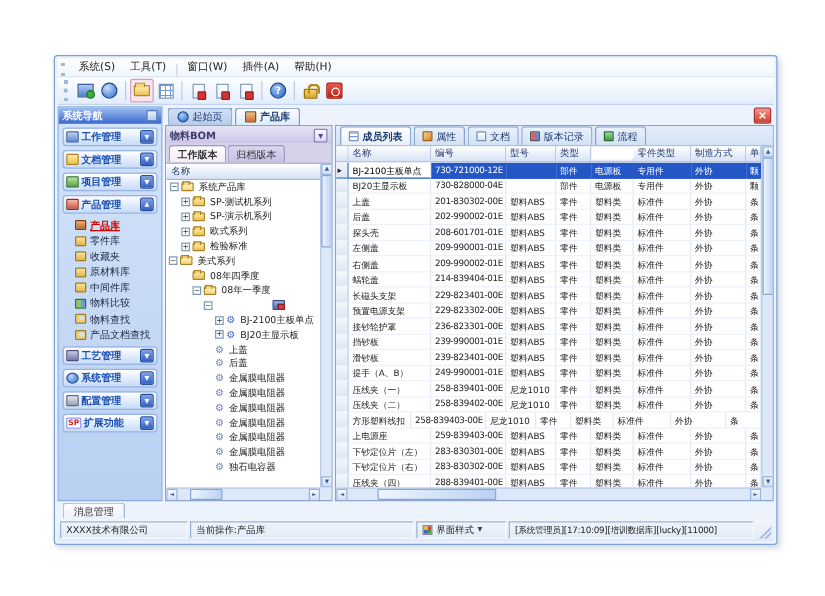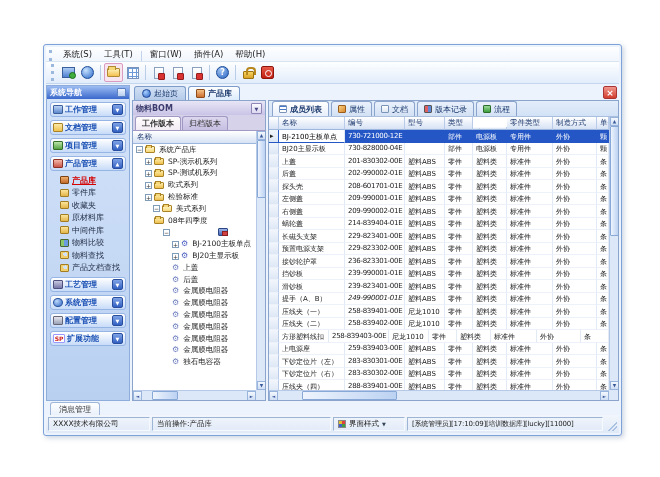--- a/index.html
+++ b/index.html
@@ -304,45 +304,50 @@
               <div class="tree-colhead">名称</div>
               <div class="tree">
                   <div class="titem" style="padding-left: 3px;">
                     <span class="exp">−</span>
                     <span class="tic tic-folder-open"></span>
                     <span class="tlbl">系统产品库</span>
                   </div>
                   <div class="titem" style="padding-left: 12px;">
                     <span class="exp">+</span>
                     <span class="tic tic-folder"></span>
-                    <span class="tlbl">SP-演示机系列</span>
+                    <span class="tlbl">SP-测试机系列</span>
                   </div>
                   <div class="titem" style="padding-left: 12px;">
                     <span class="exp">+</span>
                     <span class="tic tic-folder"></span>
-                    <span class="tlbl">SP-测试机系列</span>
+                    <span class="tlbl">SP-演示机系列</span>
                   </div>
                   <div class="titem" style="padding-left: 12px;">
                     <span class="exp">+</span>
                     <span class="tic tic-folder"></span>
                     <span class="tlbl">欧式系列</span>
                   </div>
                   <div class="titem" style="padding-left: 12px;">
                     <span class="exp">+</span>
                     <span class="tic tic-folder"></span>
                     <span class="tlbl">检验标准</span>
                   </div>
-                  <div class="titem" style="padding-left: 20px;">
+                  <div class="titem" style="padding-left: 2px;">
                     <span class="exp">−</span>
                     <span class="tic tic-folder-open"></span>
                     <span class="tlbl">美式系列</span>
                   </div>
                   <div class="titem" style="padding-left: 21px;">
                     <span class="tic tic-folder"></span>
                     <span class="tlbl">08年四季度</span>
+                  </div>
+                  <div class="titem" style="padding-left: 21px;">
+                    <span class="exp">−</span>
+                    <span class="tic tic-folder-open"></span>
+                    <span class="tlbl">08年一季度</span>
                   </div>
                   <div class="titem sel" style="padding-left: 30px; gap: 48px;">
                     <span class="exp">−</span>
                     <span class="tic tic-assembly"></span>
                     <span class="tlbl">电烤箱</span>
                   </div>
                   <div class="titem" style="padding-left: 39px;">
                     <span class="exp">+</span>
                     <span class="tic tic-part">⚙</span>
                     <span class="tlbl">BJ-2100主板单点</span>
@@ -578,21 +583,21 @@
                     <span class="td" style="width: 40px;">塑料ABS</span>
                     <span class="td" style="width: 28px;">零件</span>
                     <span class="td" style="width: 34px;">塑料类</span>
                     <span class="td" style="width: 46px;">标准件</span>
                     <span class="td" style="width: 44px;">外协</span>
                     <span class="td last">条</span>
                   </div>
                   <div class="trow">
                     <span class="td mark" style="width: 10px;"></span>
                     <span class="td" style="width: 66px;">提手（A、B）</span>
-                    <span class="td num" style="width: 60px; font-style: italic;">249-990001-01E</span>
+                    <span class="td num" style="width: 60px;">249-990001-01E</span>
                     <span class="td" style="width: 40px;">塑料ABS</span>
                     <span class="td" style="width: 28px;">零件</span>
                     <span class="td" style="width: 34px;">塑料类</span>
                     <span class="td" style="width: 46px;">标准件</span>
                     <span class="td" style="width: 44px;">外协</span>
                     <span class="td last">条</span>
                   </div>
                   <div class="trow">
                     <span class="td mark" style="width: 10px;"></span>
                     <span class="td" style="width: 66px;">压线夹（一）</span>

